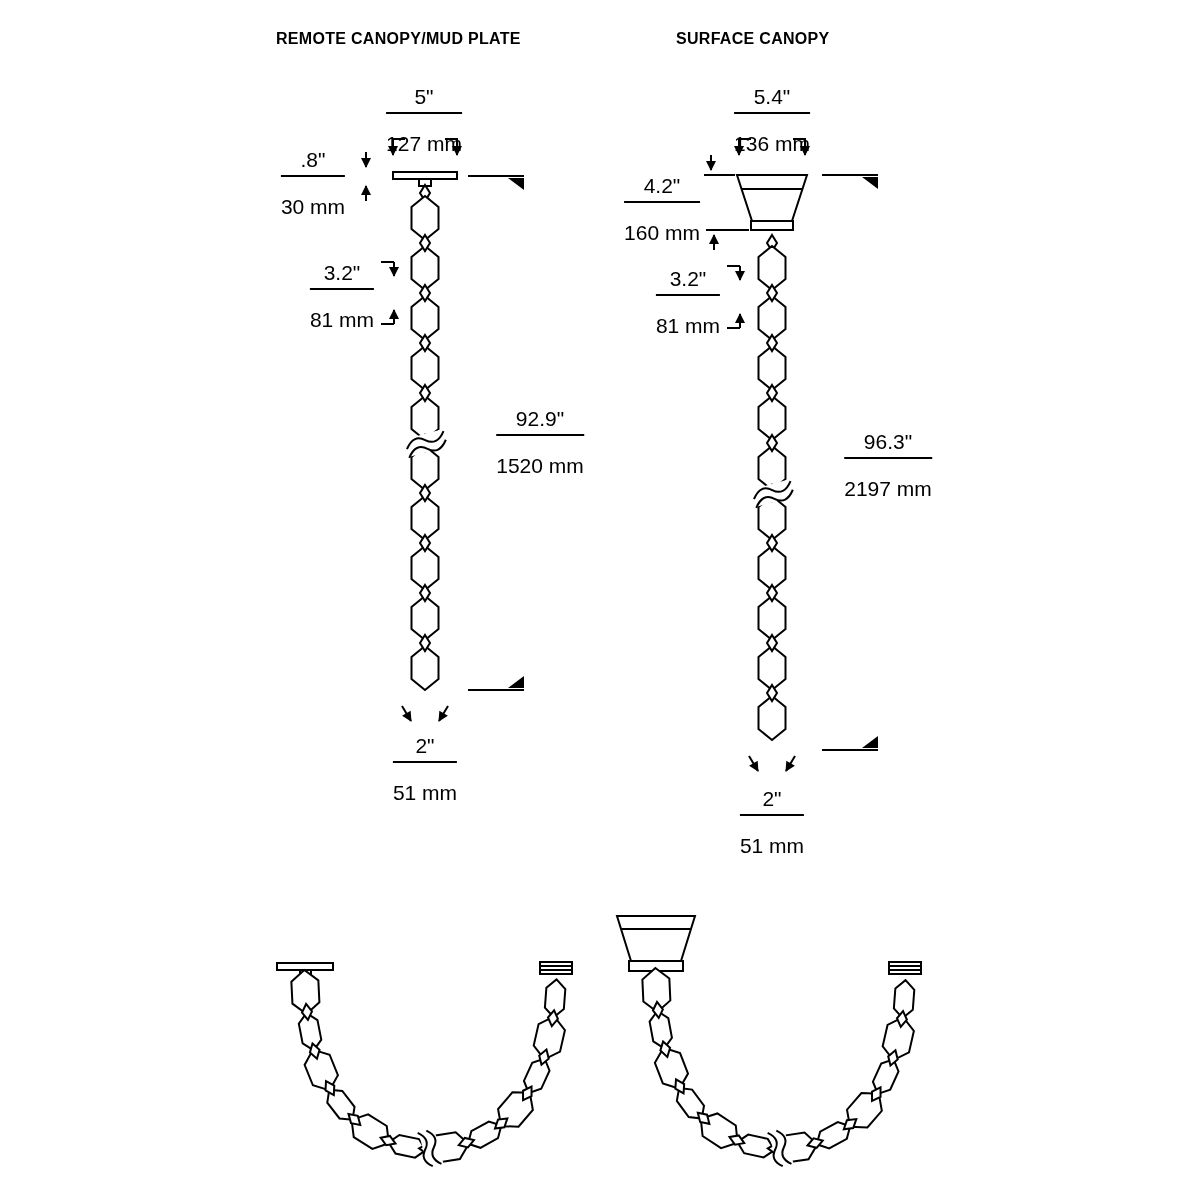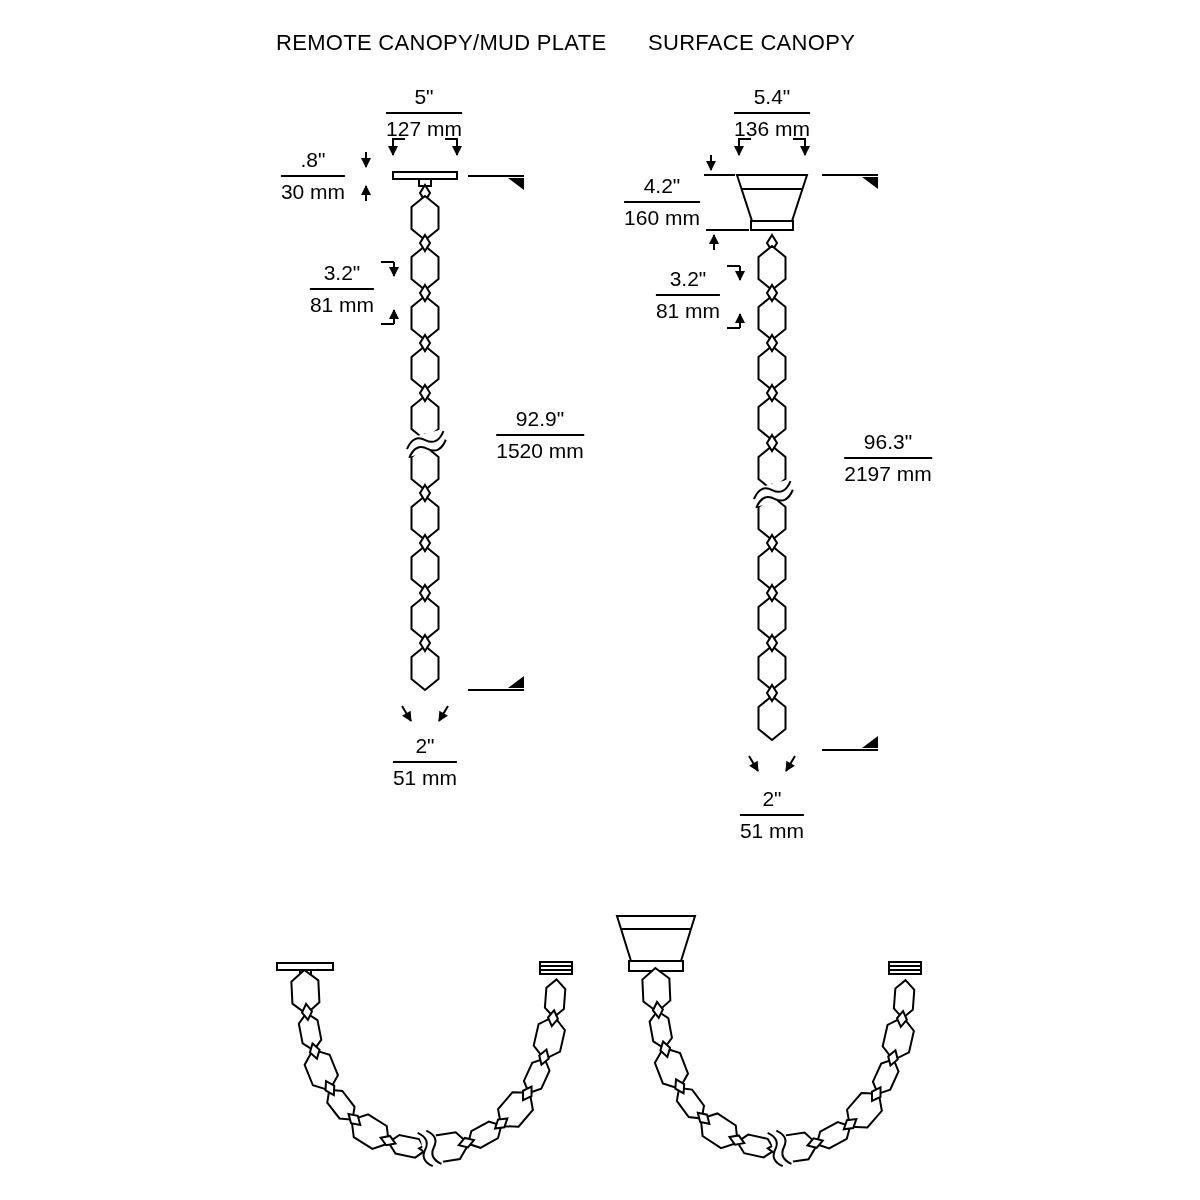--- a/index.html
+++ b/index.html
@@ -1,23 +1,23 @@
 <!DOCTYPE html>
 <html><head>
 <meta charset="utf-8">
 <style>
   html,body{margin:0;padding:0;background:#fff;}
   body{width:1200px;height:1200px;position:relative;font-family:"Liberation Sans",sans-serif;color:#000;}
   .stage{position:absolute;left:0;top:0;width:1200px;height:1200px;}
   svg{position:absolute;left:0;top:0;}
-  .title{position:absolute;font-weight:400;font-size:22px;letter-spacing:.3px;white-space:nowrap;}
+  .title{position:absolute;font-weight:700;font-size:16px;letter-spacing:.3px;white-space:nowrap;}
   .dim{position:absolute;display:inline-block;transform:translateX(-50%);text-align:center;
        font-size:21px;line-height:24px;font-weight:400;white-space:nowrap;}
   .dim-top{display:block;border-bottom:2.5px solid #000;padding:0 7px 3px;}
-  .dim-bot{display:block;padding-top:3px;}
+  .dim-bot{display:block;padding-top:18px;}
 </style>
 </head>
 <body>
 
 <div class="stage">
 
 <svg id="diagram" width="1200" height="1200" viewBox="0 0 1200 1200">
   <defs>
     <marker id="arr" viewBox="0 0 12 12" markerWidth="12" markerHeight="12" refX="10" refY="6" orient="auto" markerUnits="userSpaceOnUse">
       <path d="M1,1 L11,6 L1,11 Z" fill="#000"></path>
@@ -220,21 +220,21 @@
     <path d="M-18,9 Q-9,-2 0,6 Q9,14 18,3" stroke="#000" stroke-width="2" fill="none"></path>
   </g>
   <g transform="translate(781,1148) rotate(75)">
     <rect x="-22" y="-8" width="44" height="16" fill="#fff" stroke="none"></rect>
     <path d="M-18,0 Q-9,-11 0,-3 Q9,5 18,-6" stroke="#000" stroke-width="2" fill="none"></path>
     <path d="M-18,9 Q-9,-2 0,6 Q9,14 18,3" stroke="#000" stroke-width="2" fill="none"></path>
   </g>
 </svg>
 
 <div class="title" style="left:276px;top:30px">REMOTE CANOPY/MUD PLATE</div>
-<div class="title" style="left:648px;top:30px">SURFACE CANOPY</div>
+<div class="title" style="left:676px;top:30px">SURFACE CANOPY</div>
 
 <div class="dim" style="left:424px;top:85px">
   <span class="dim-top">5"</span>
   <span class="dim-bot">127 mm</span>
 </div>
 <div class="dim" style="left:313px;top:148px">
   <span class="dim-top">.8"</span>
   <span class="dim-bot">30 mm</span>
 </div>
 <div class="dim" style="left:342px;top:261px">

